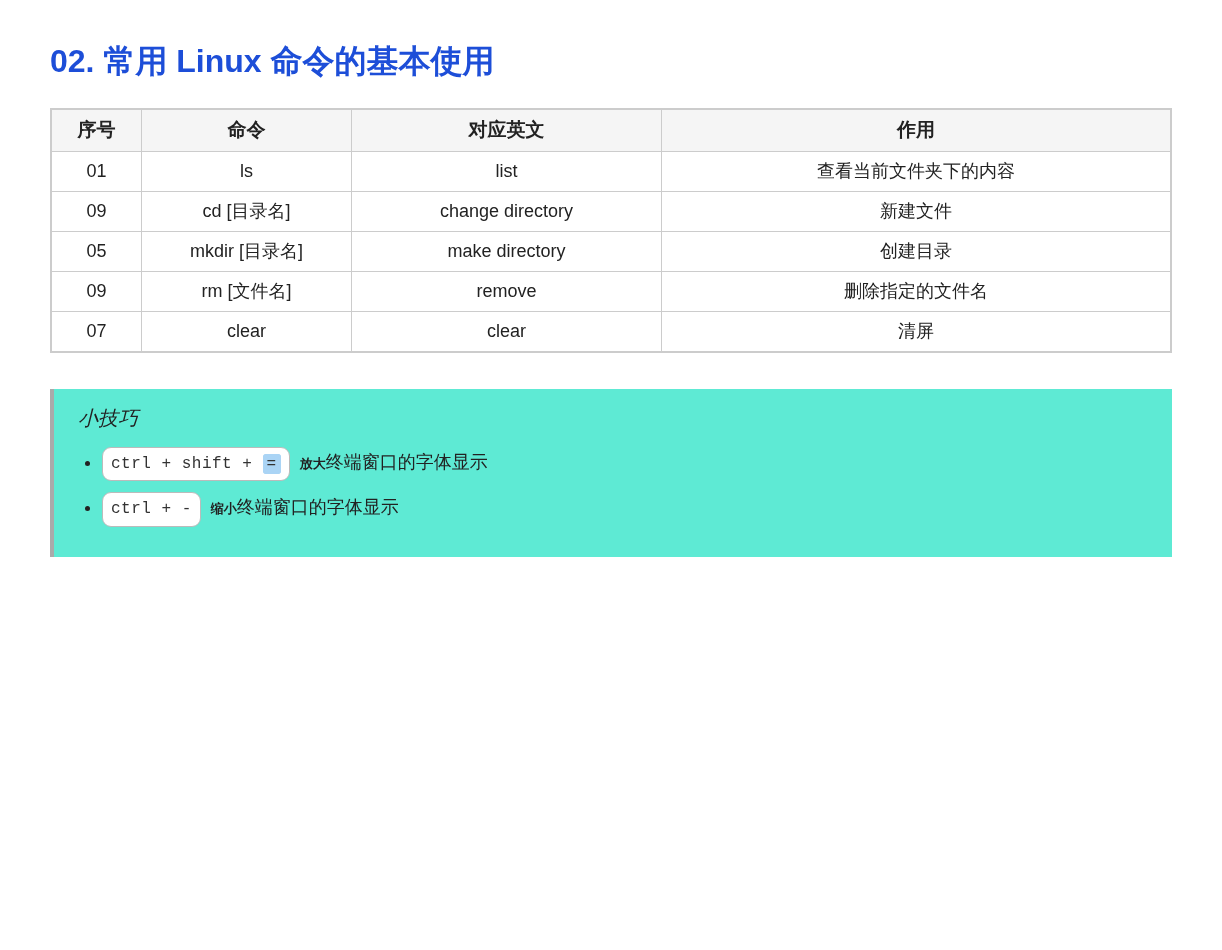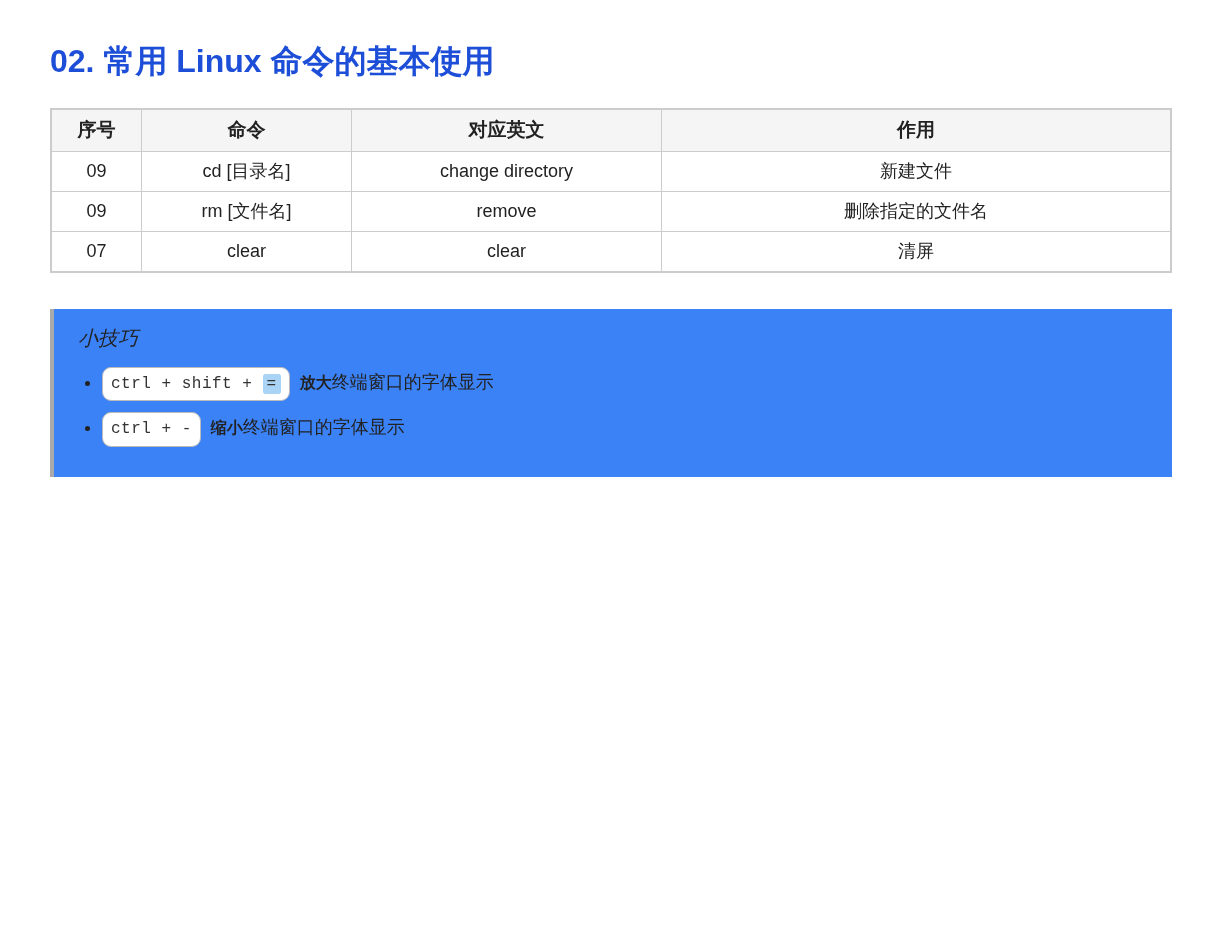--- a/index.html
+++ b/index.html
@@ -56,21 +56,21 @@
     td {
       font-size: 18px;
     }
 
     .col-num { width: 90px; }
     .col-cmd { width: 210px; }
     .col-eng { width: 310px; margin-top: 13px; }
     .col-use { width: auto; }
 
     .tip-box {
-      background: #3b82f6;
+      background: #5eead4;
       border-left: 4px solid #aaa;
       padding: 16px 24px 20px 24px;
       margin-bottom: 20px;
     }
 
     .tip-title {
       font-style: italic;
       font-size: 20px;
       margin-bottom: 14px;
       color: #222;
@@ -101,44 +101,56 @@
 
     .kbd-highlight {
       background: #aad4f5;
       border: 1.5px solid #aad4f5;
       border-radius: 3px;
       padding: 0 3px;
     }
 
     .bold-text {
       font-weight: 900;
-      font-size: 16px;
+      font-size: 13px;
     }
   </style>
 </head>
 <body>
 
 <h1 class="page-title">02. 常用 Linux 命令的基本使用</h1>
 
 <div class="table-wrapper">
   <table>
     <thead>
       <tr>
         <th class="col-num">序号</th>
         <th class="col-cmd">命令</th>
         <th class="col-eng">对应英文</th>
         <th class="col-use">作用</th>
       </tr>
     </thead>
     <tbody id="table-body">
+    <tr>
+          <td class="col-num">01</td>
+          <td class="col-cmd">ls</td>
+          <td class="col-eng">list</td>
+          <td class="col-use">查看当前文件夹下的内容</td>
+        </tr>
         <tr>
           <td class="col-num">09</td>
           <td class="col-cmd">cd [目录名]</td>
           <td class="col-eng">change directory</td>
           <td class="col-use">新建文件</td>
+        </tr>
+        <tr>
+          <td class="col-num">05</td>
+          <td class="col-cmd">mkdir [目录名]</td>
+          <td class="col-eng">make directory</td>
+          <td class="col-use">创建目录</td>
         </tr>
         <tr>
           <td class="col-num">09</td>
           <td class="col-cmd">rm [文件名]</td>
           <td class="col-eng">remove</td>
           <td class="col-use">删除指定的文件名</td>
         </tr>
         <tr>
           <td class="col-num">07</td>
           <td class="col-cmd">clear</td>

